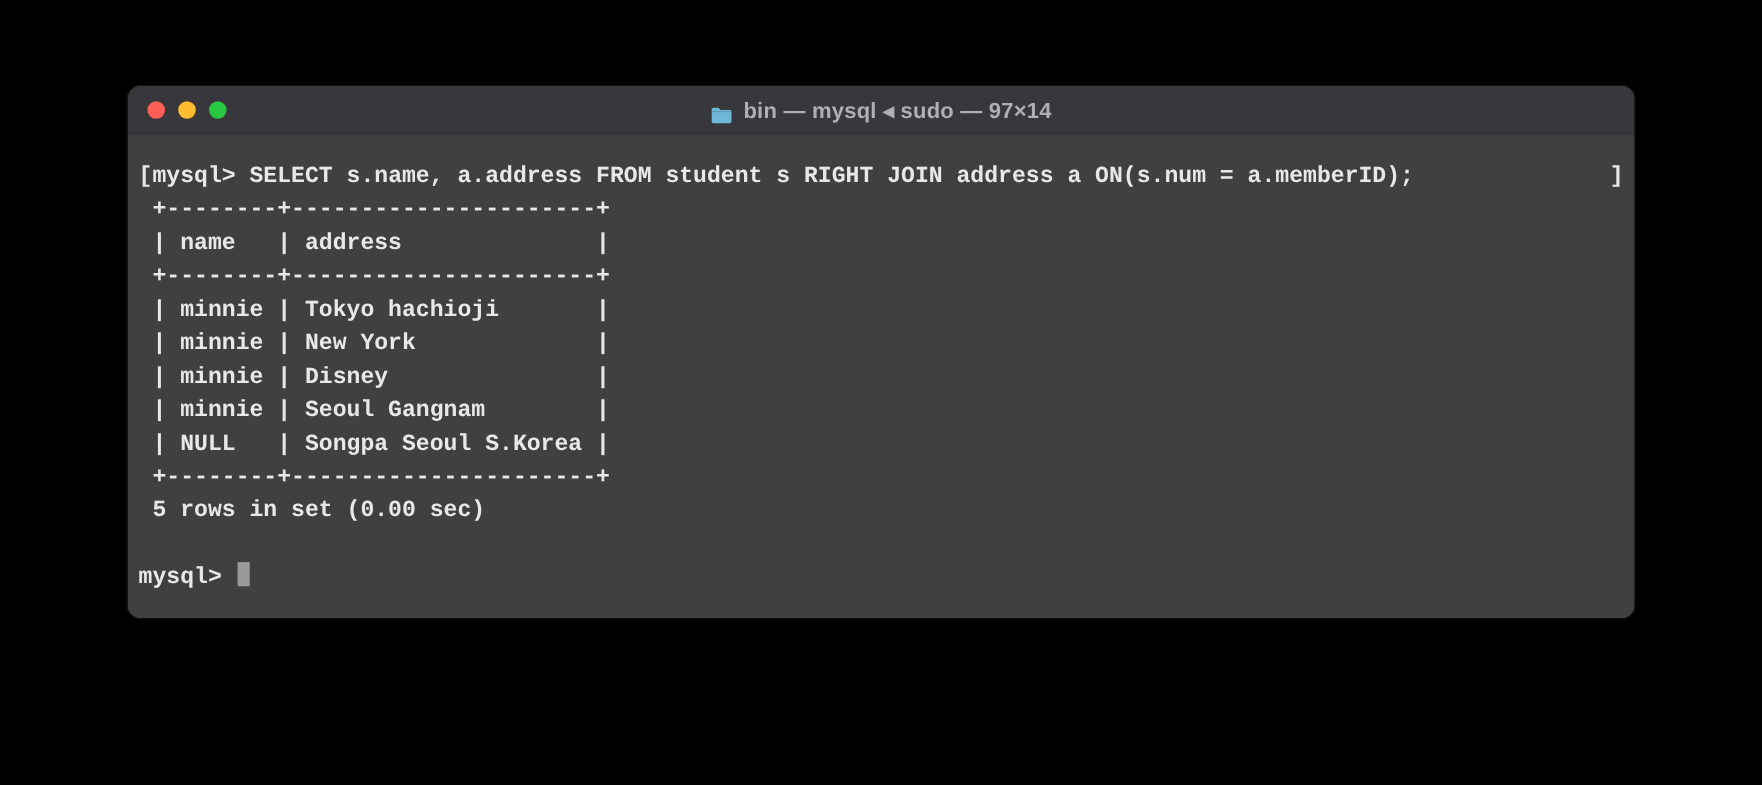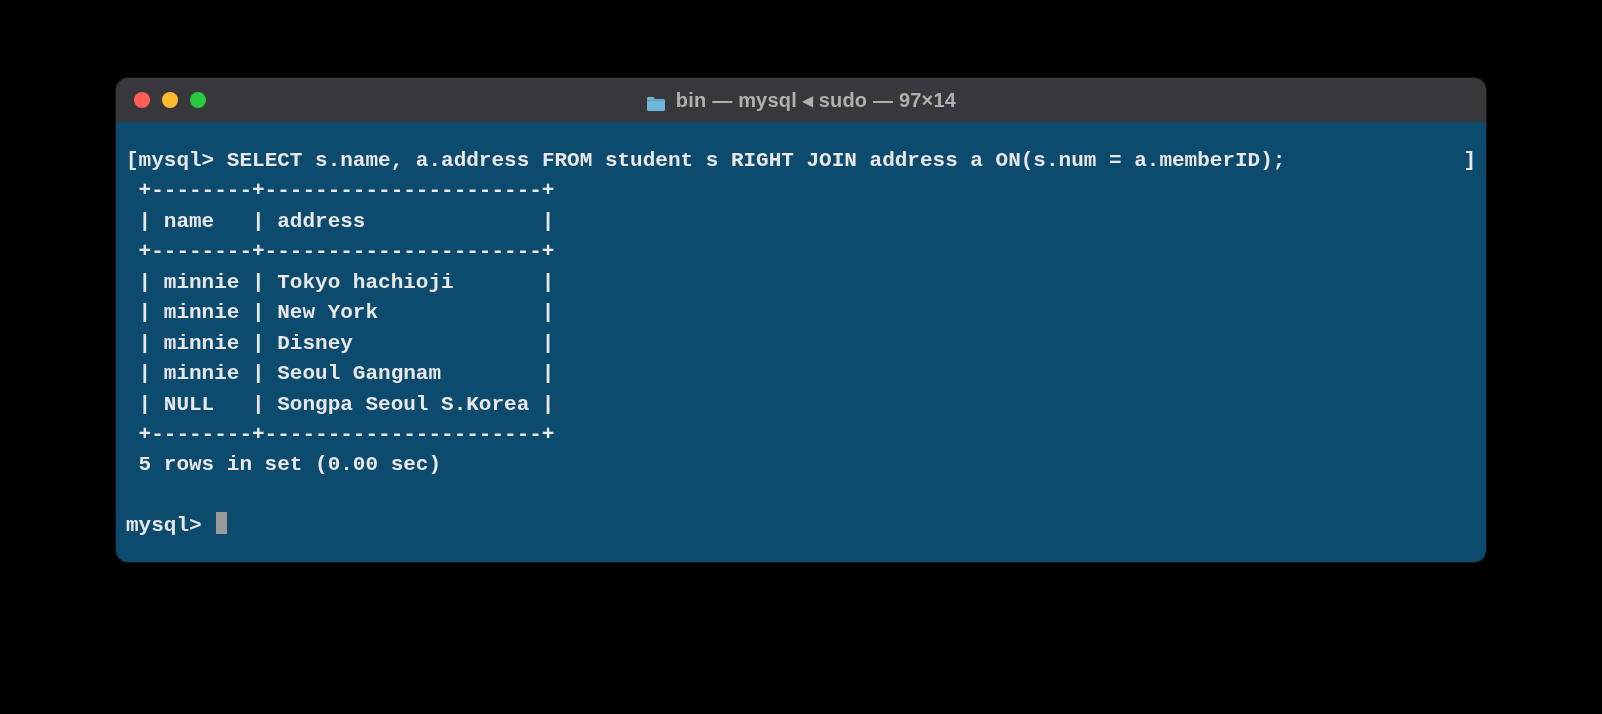--- a/index.html
+++ b/index.html
@@ -47,21 +47,21 @@
     }
     .folder-icon { width: 20px; height: 16px; }
     .title-text {
       color: #aeb0b2;
       font-size: 20px;
       font-weight: 600;
       font-family: -apple-system, "SF Pro Text", "Helvetica Neue", Arial, sans-serif;
       letter-spacing: 0.2px;
     }
     .term {
-      background: #0c4a6e;
+      background: #404040;
       color: #e8e8e8;
       font-size: 21px;
       font-weight: 600;
       line-height: 1.45;
       padding: 24px 10px 20px 10px;
       white-space: pre;
     }
     .row { display: block; }
     .lb { color: #e8e8e8; }
     .cursor {

